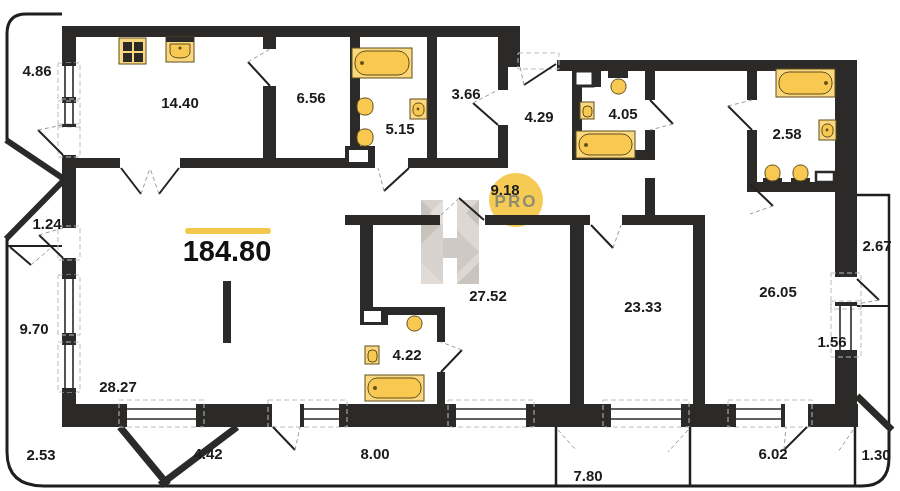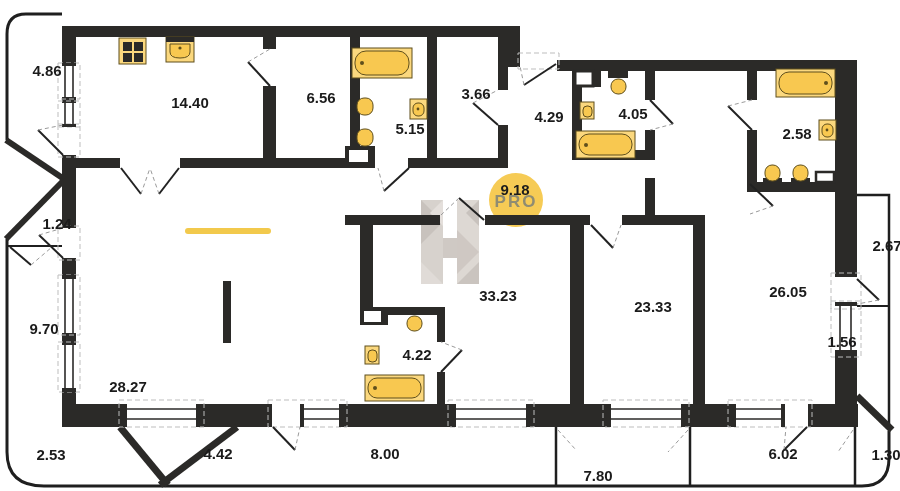--- a/index.html
+++ b/index.html
@@ -1,20 +1,20 @@
 <!DOCTYPE html>
 <html><head>
 <meta charset="utf-8">
 <style>
   html,body{margin:0;padding:0;background:#ffffff;}
   #stage{position:relative;width:900px;height:491px;background:#ffffff;overflow:hidden;
          font-family:"Liberation Sans",sans-serif;}
   #planSvg{position:absolute;left:0;top:0;}
   .lbl{position:absolute;transform:translate(-50%,-50%);font-weight:600;font-size:15px;
-       color:#1b1b1b;white-space:nowrap;letter-spacing:0;margin-left:10px;}
+       color:#1b1b1b;white-space:nowrap;letter-spacing:0;}
   .total-line{position:absolute;left:185px;top:228px;width:86px;height:6px;
               background:#F2C94C;border-radius:3px;}
   .total-value{position:absolute;left:162px;top:235px;width:130px;text-align:center;
                font-size:29px;font-weight:800;color:#111;}
   .total-bar{position:absolute;left:223px;top:281px;width:8px;height:62px;background:#2b2a28;}
   .badge-text{font-weight:700;}
 </style>
 </head>
 <body>
 
@@ -320,29 +320,30 @@
   <div class="lbl" style="left:311px;top:97px">6.56</div>
   <div class="lbl" style="left:400px;top:128px">5.15</div>
   <div class="lbl" style="left:466px;top:93px">3.66</div>
   <div class="lbl" style="left:539px;top:116px">4.29</div>
   <div class="lbl" style="left:623px;top:113px">4.05</div>
   <div class="lbl" style="left:787px;top:133px">2.58</div>
   <div class="lbl" style="left:505px;top:189px">9.18</div>
   <div class="lbl" style="left:47px;top:223px">1.24</div>
   <div class="lbl" style="left:34px;top:328px">9.70</div>
   <div class="lbl" style="left:118px;top:386px">28.27</div>
-  <div class="lbl" style="left:488px;top:295px">33.23</div>
+  <div class="lbl" style="left:488px;top:295px">27.52</div>
   <div class="lbl" style="left:407px;top:354px">4.22</div>
   <div class="lbl" style="left:643px;top:306px">23.33</div>
   <div class="lbl" style="left:778px;top:291px">26.05</div>
   <div class="lbl" style="left:877px;top:245px">2.67</div>
   <div class="lbl" style="left:832px;top:341px">1.56</div>
   <div class="lbl" style="left:41px;top:454px">2.53</div>
   <div class="lbl" style="left:208px;top:453px">4.42</div>
   <div class="lbl" style="left:375px;top:453px">8.00</div>
   <div class="lbl" style="left:588px;top:475px">7.80</div>
   <div class="lbl" style="left:773px;top:453px">6.02</div>
   <div class="lbl" style="left:876px;top:454px">1.30</div>
 
   <div class="total-line"></div>
+  <div class="total-value">184.80</div>
   <div class="total-bar"></div>
 
 </div>
 
 </body></html>

